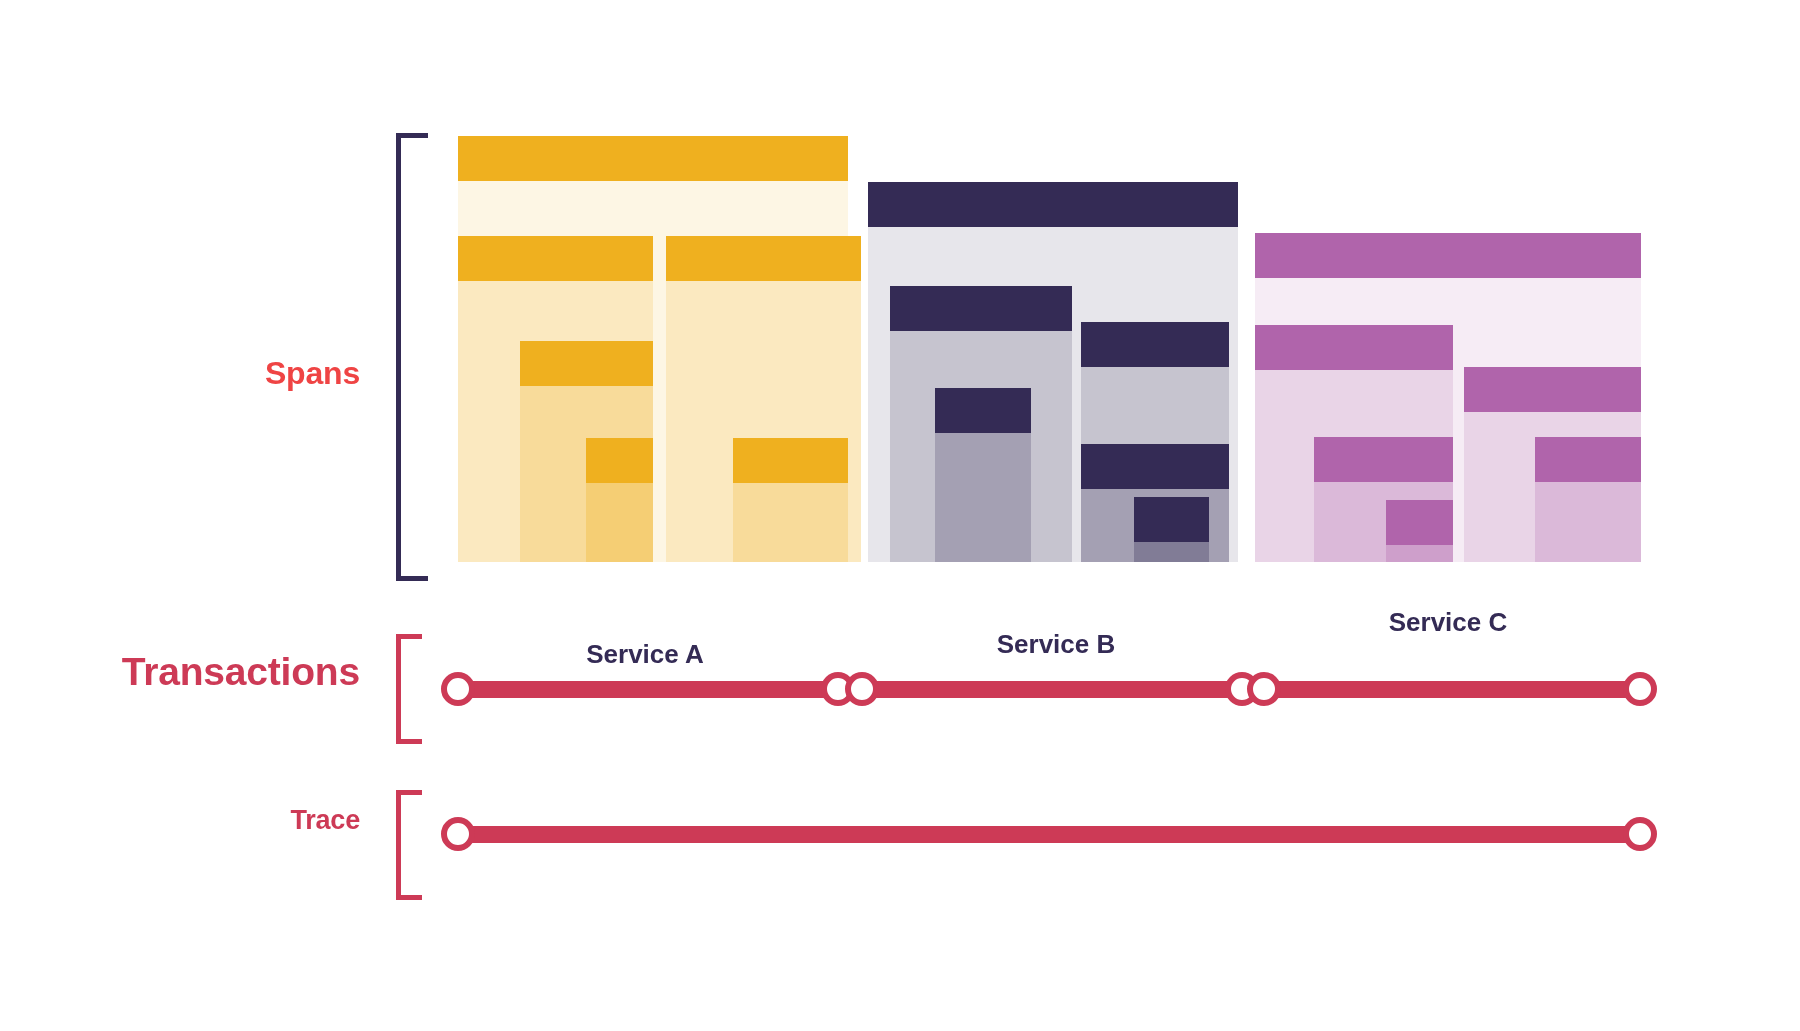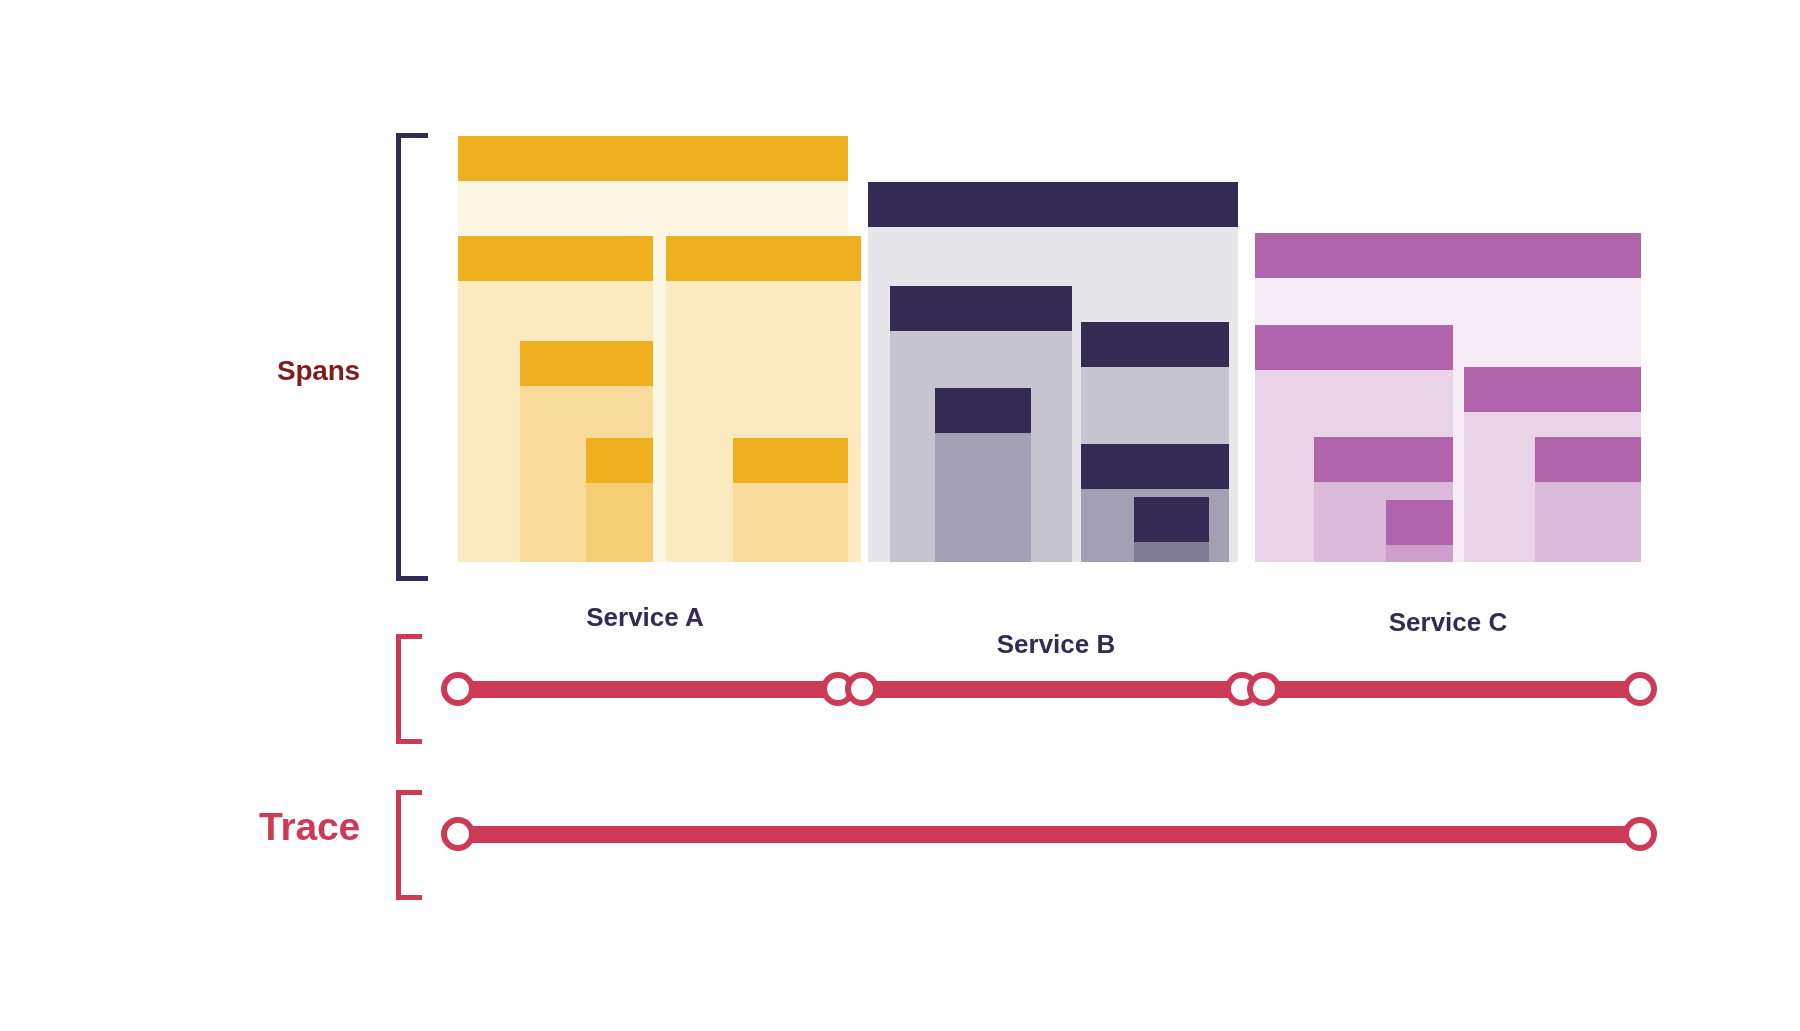--- a/index.html
+++ b/index.html
@@ -26,33 +26,33 @@
   .row-label {
     position: absolute;
     font-weight: bold;
     white-space: nowrap;
     text-align: right;
     letter-spacing: -0.2px;
   }
   #label-spans {
     right: 1440px;
     top: 355px;
-    font-size: 28px;
-    color: #7f1d1d;
+    font-size: 32px;
+    color: #ef4444;
   }
   #label-transactions {
     right: 1440px;
     top: 650px;
     font-size: 39px;
     color: #cd3a56;
   }
   #label-trace {
     right: 1440px;
     top: 805px;
-    font-size: 39px;
+    font-size: 27px;
     color: #cd3a56;
     text-align: center;
   }
 
   
   .bracket {
     position: absolute;
     box-sizing: border-box;
     border-style: solid;
     border-right: none;
@@ -139,20 +139,21 @@
     border: 6px solid #cd3a56;
     top: 12px;
   }
 </style>
 </head>
 <body>
 
 <div id="stage">
 
   <div class="row-label" id="label-spans">Spans</div>
+  <div class="row-label" id="label-transactions">Transactions</div>
   <div class="row-label" id="label-trace">Trace</div>
 
   <div class="bracket" id="bracket-spans"></div>
   <div class="bracket" id="bracket-transactions"></div>
   <div class="bracket" id="bracket-trace"></div>
 
   <div id="spans-area">
       <div class="service-col" style="left: 0px; width: 1800px;">
         <div class="span-box" style="left: 458px; width: 390px; top: 136px; height: 426px; background: rgb(253, 246, 228);">
           <div class="span-head" style="background: rgb(239, 176, 31);"></div>
@@ -209,21 +210,21 @@
         <div class="span-box" style="left: 1535px; width: 106px; top: 437px; height: 125px; background: rgb(219, 185, 217);">
           <div class="span-head" style="background: rgb(176, 100, 171);"></div>
         </div>
         <div class="span-box" style="left: 1386px; width: 67px; top: 500px; height: 62px; background: rgb(206, 159, 203);">
           <div class="span-head" style="background: rgb(176, 100, 171);"></div>
         </div>
       </div>
     </div>
 
   <div id="service-labels">
-      <div class="service-label" style="left: 495px; width: 300px; top: 602px;">Service A</div>
+      <div class="service-label" style="left: 495px; width: 300px; top: 639px;">Service A</div>
       <div class="service-label" style="left: 906px; width: 300px; top: 629px;">Service B</div>
       <div class="service-label" style="left: 1298px; width: 300px; top: 607px;">Service C</div>
     </div>
 
   <div class="timeline-row" id="transactions-row" style="left:0; top:660px; width:1800px;">
       <div class="tl-line" style="left: 458px; width: 380px;"></div>
       <div class="tl-dot" style="left: 441px;"></div>
       <div class="tl-dot" style="left: 821px;"></div>
       <div class="tl-line" style="left: 862px; width: 380px;"></div>
       <div class="tl-dot" style="left: 845px;"></div>

